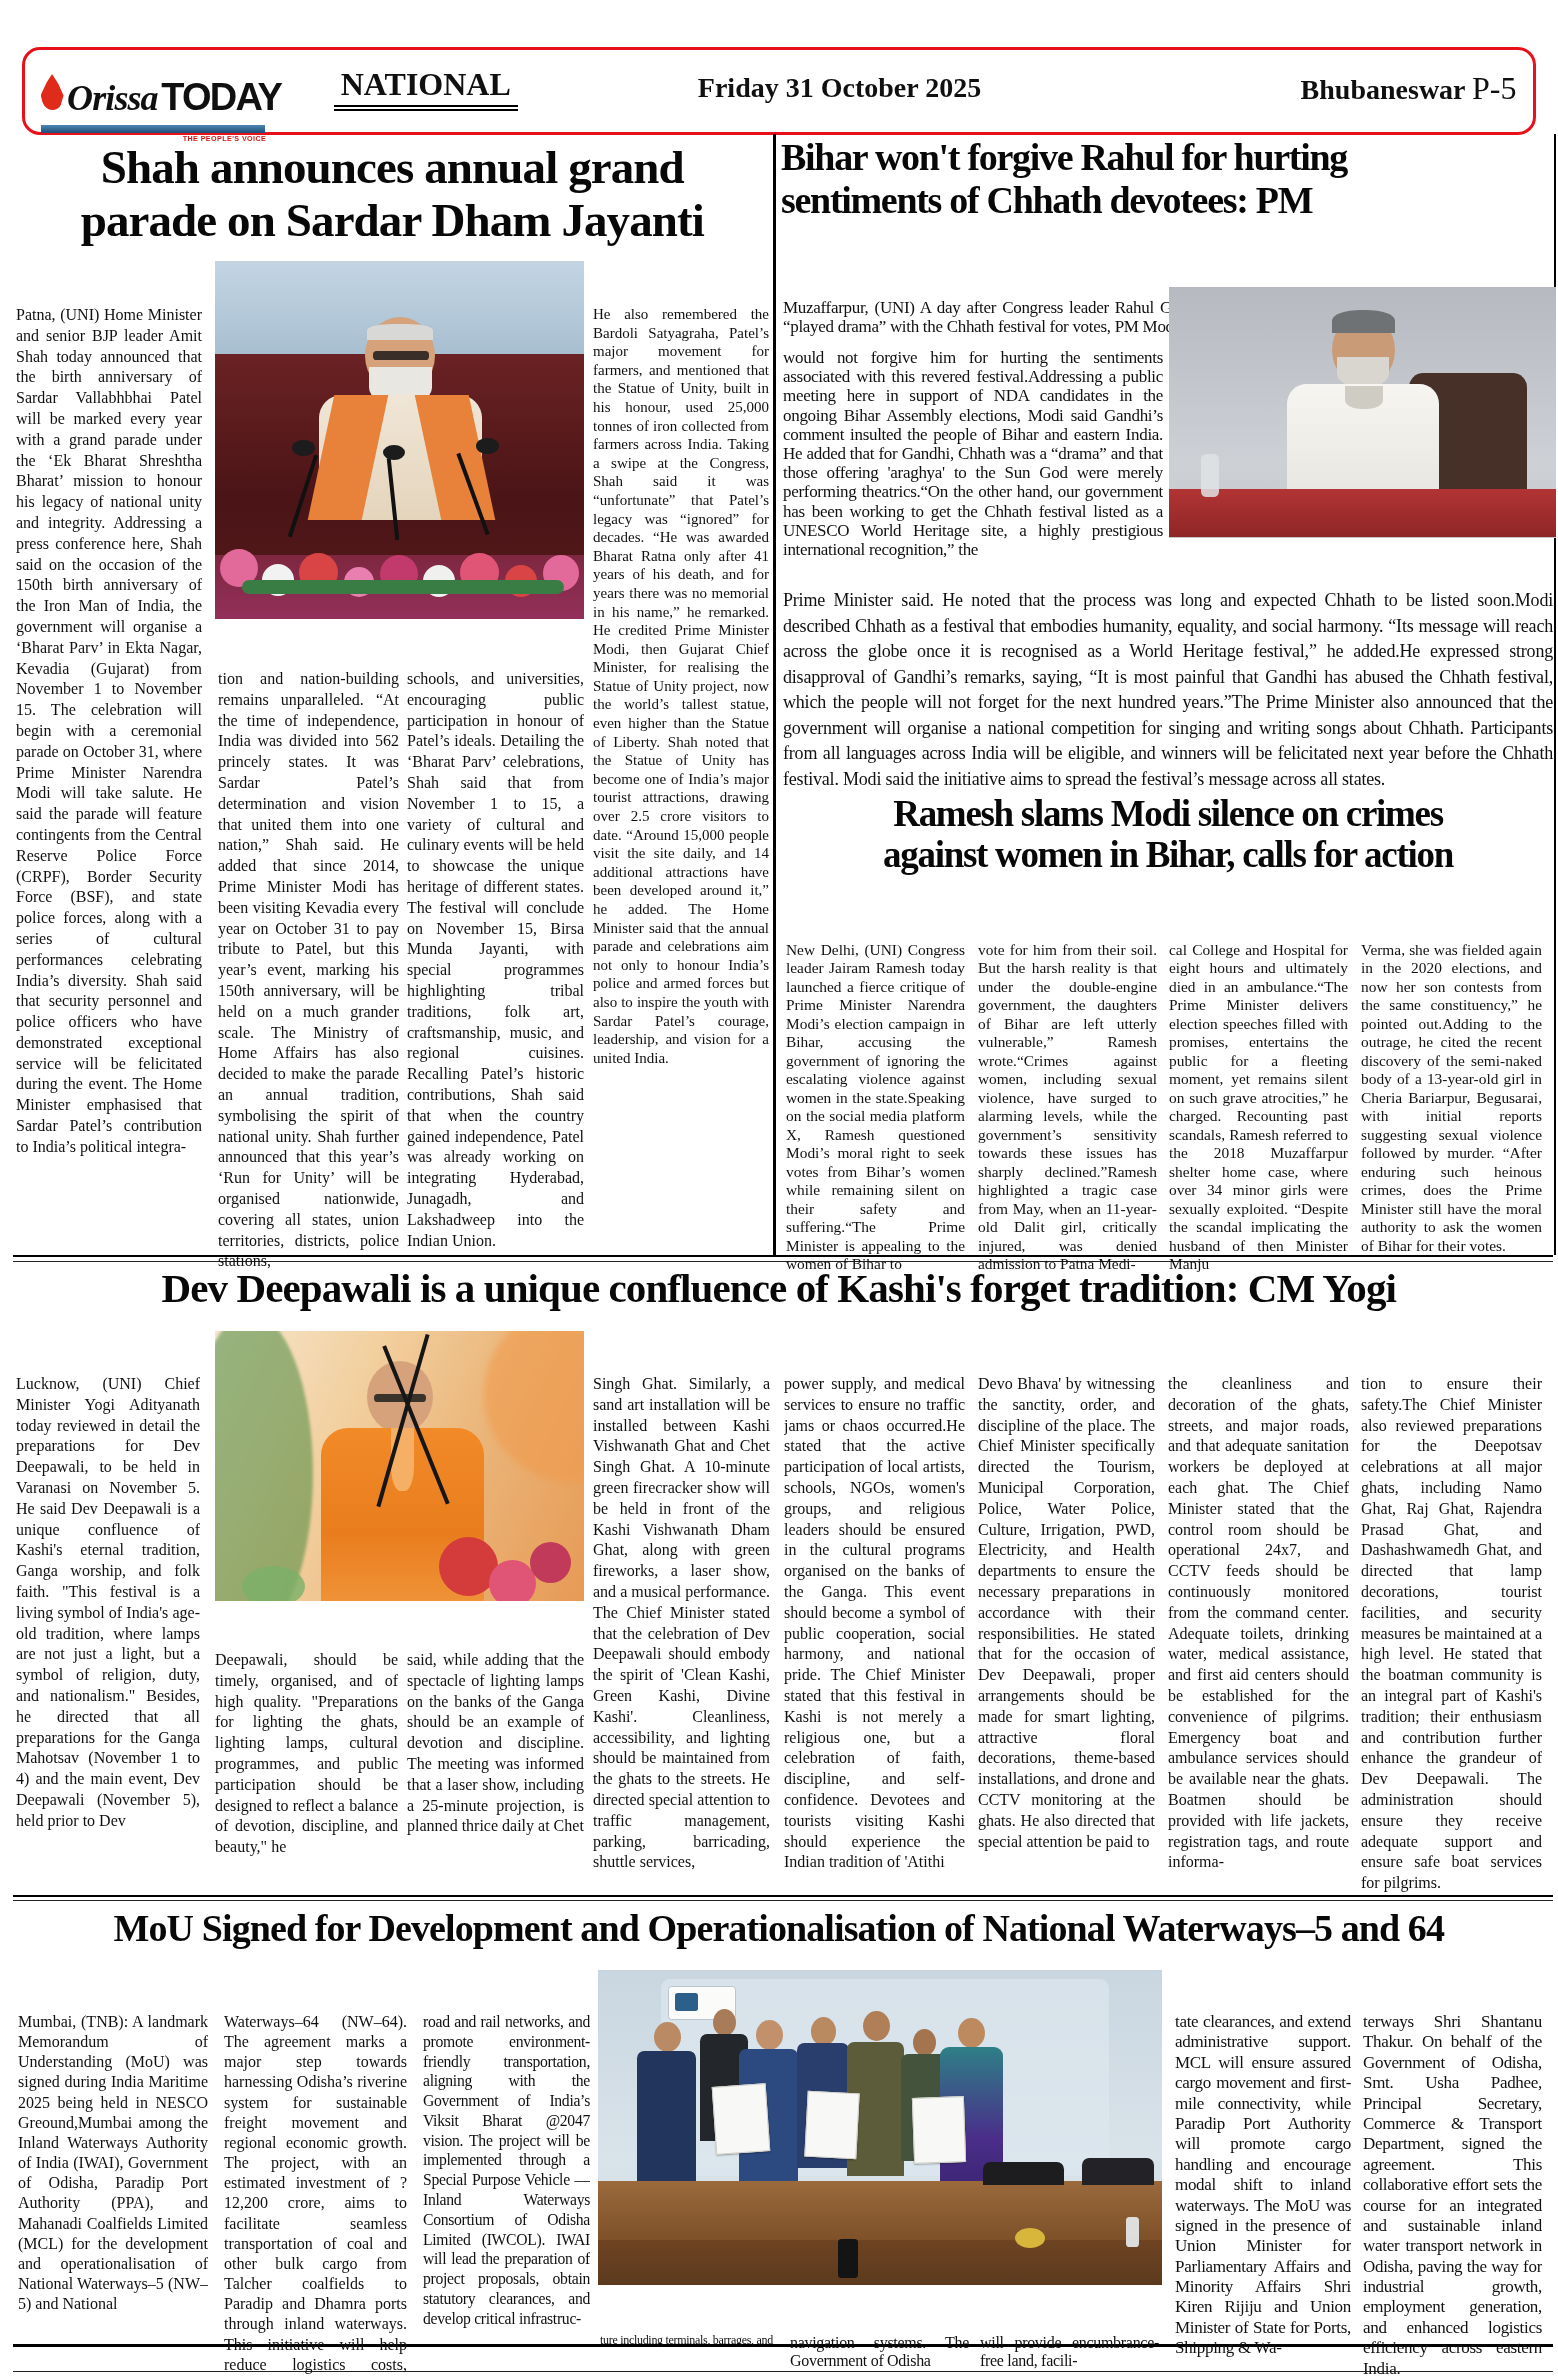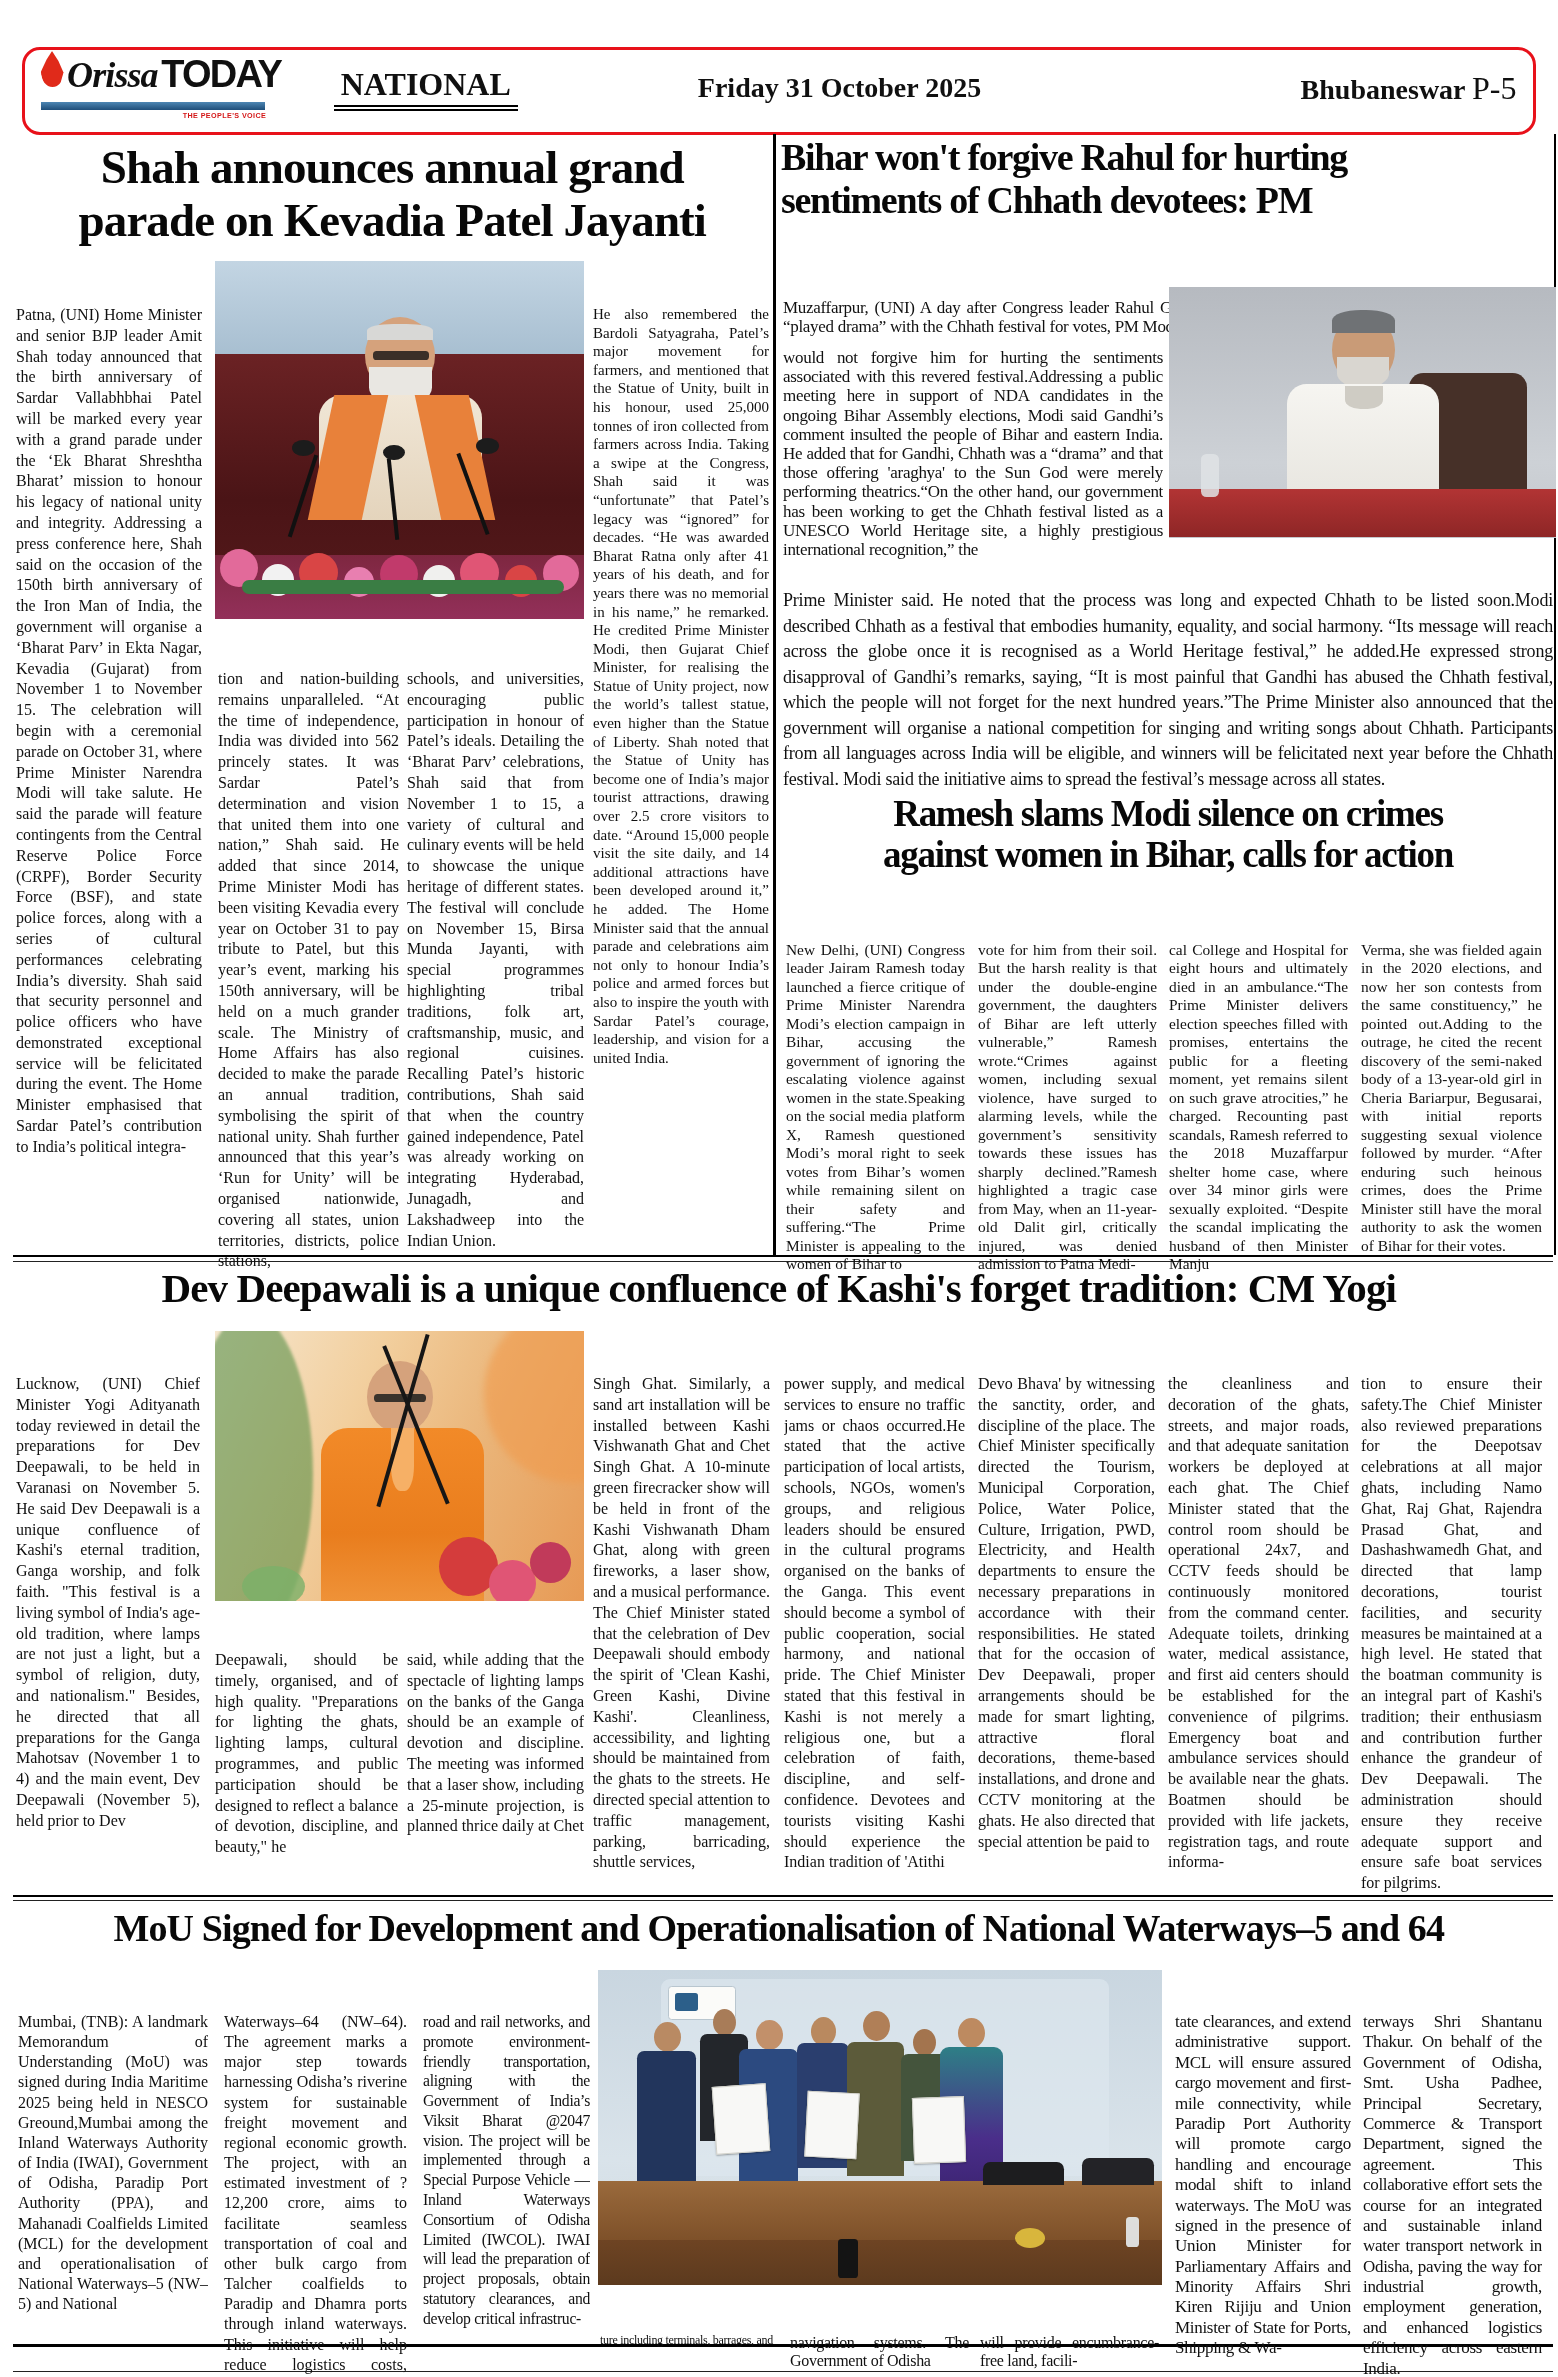--- a/index.html
+++ b/index.html
@@ -1,21 +1,21 @@
 <!DOCTYPE html>
 <html lang="en" style="font-size:14.3px"><head>
 <meta charset="utf-8">
 <style>
   html,body{margin:0;padding:0;background:#ffffff;}
   #page{position:relative;width:1558px;height:2377px;background:#ffffff;overflow:hidden;
         font-family:"Liberation Serif",serif;color:#101010;}
   .abs{position:absolute;}
   
   #masthead{left:21.5px;top:47px;width:1508px;height:82px;border:3.6px solid #e8111a;border-radius:18px;}
-  #logo{left:16px;top:1px;width:269px;height:57px;}
+  #logo{left:16px;top:24px;width:269px;height:57px;}
   #logo .row{display:flex;align-items:baseline;gap:3.6px;}
   .flame{display:inline-block;width:23px;height:36px;background:#e02a1a;
          border-radius:50% 50% 50% 50%/60% 60% 40% 40%;
          clip-path:polygon(50% 0,78% 28%,100% 60%,82% 100%,18% 100%,0 60%,26% 24%);}
   .logo-orissa{font-family:"Liberation Serif",serif;font-style:italic;font-weight:bold;font-size:36px;letter-spacing:-0.9px;}
   .logo-today{font-family:"Liberation Sans",sans-serif;font-weight:bold;font-size:38px;letter-spacing:-1.8px;}
   .logo-bar{position:relative;margin-top:6px;height:8px;width:224px;background:linear-gradient(180deg,#4d86b3,#1f4e79);}
   .logo-tagline{position:absolute;right:-1.8px;top:9px;color:#d41717;font-family:"Liberation Sans",sans-serif;
                 font-size:7.2px;font-weight:bold;letter-spacing:0.4px;}
   #section-name{left:309px;top:16px;font-size:32px;font-weight:bold;
@@ -84,21 +84,21 @@
   <div class="abs vrule" style="left:1554px;top:134px;height:1121px;width:1.8px;"></div>
   <div class="abs hrule" style="left:13.4px;top:1255px;width:1540px;"></div>
   <div class="abs hrule thin" style="left:13.4px;top:1261px;width:1540px;"></div>
   <div class="abs hrule" style="left:13.4px;top:1895px;width:1540px;"></div>
   <div class="abs hrule thin" style="left:13.4px;top:1900px;width:1540px;"></div>
   <div class="abs hrule" style="left:13.4px;top:2344px;width:1540px;height:2.7px;"></div>
   <div class="abs hrule thin" style="left:13.4px;top:2371px;width:1540px;"></div>
 
   <div id="hl-shah" class="abs hl">
     <div>Shah announces annual grand</div>
-    <div>parade on Kevadia Patel Jayanti</div>
+    <div>parade on Sardar Dham Jayanti</div>
   </div>
 
   <div class="col b1" style="left:16px;top:265px;width:186px;height:987px;">Patna, (UNI) Home Minister and senior BJP leader Amit Shah today announced that the birth anniversary of Sardar Vallabhbhai Patel will be marked every year with a grand parade under the ‘Ek Bharat Shreshtha Bharat’ mission to honour his legacy of national unity and integrity. Addressing a press conference here, Shah said on the occasion of the 150th birth anniversary of the Iron Man of India, the government will organise a ‘Bharat Parv’ in Ekta Nagar, Kevadia (Gujarat) from November 1 to November 15. The celebration will begin with a ceremonial parade on October 31, where Prime Minister Narendra Modi will take salute. He said the parade will feature contingents from the Central Reserve Police Force (CRPF), Border Security Force (BSF), and state police forces, along with a series of cultural performances celebrating India’s diversity. Shah said that security personnel and police officers who have demonstrated exceptional service will be felicitated during the event. The Home Minister emphasised that Sardar Patel’s contribution to India’s political integra-</div>
 
   <div id="ph-shah" class="photo">
     <div class="abs" style="left:0;top:0;width:100%;height:26%;background:linear-gradient(180deg,#c3d5e3,#a8bfd1);"></div>
     <div class="abs" style="left:0;top:26%;width:100%;height:74%;background:linear-gradient(180deg,#6b2224,#4a1416 55%,#571a1c);"></div>
     <div class="abs head" style="left:150px;top:56px;width:70px;height:77px;"></div>
     <div class="abs" style="left:152px;top:63px;width:66px;height:16px;background:#d8d8d6;border-radius:40% 40% 0 0;"></div>
     <div class="abs" style="left:158px;top:90px;width:56px;height:9px;background:#3a2f28;border-radius:3.6px;"></div>

